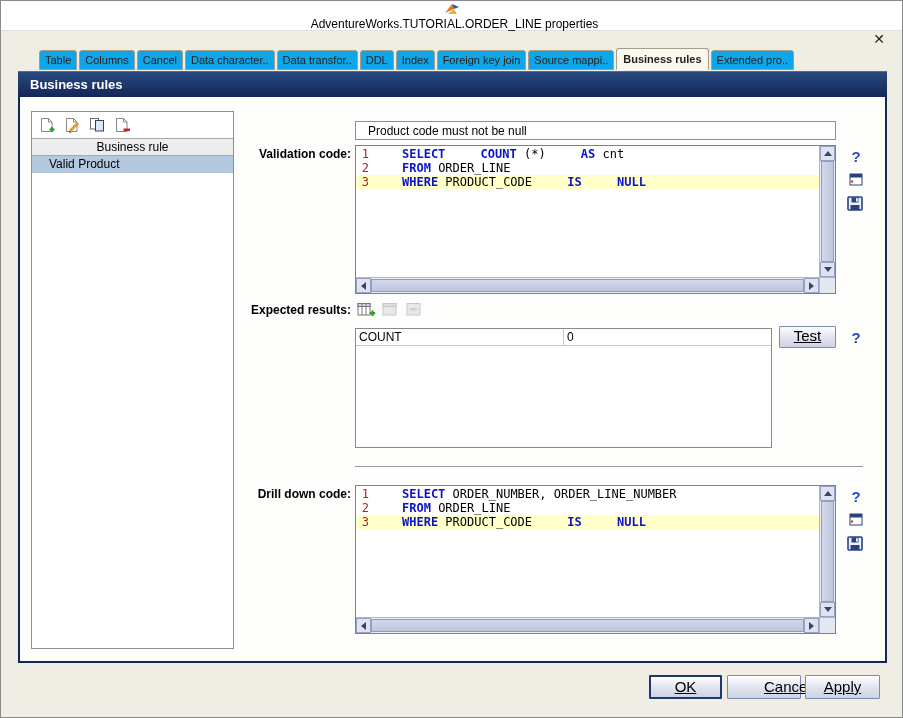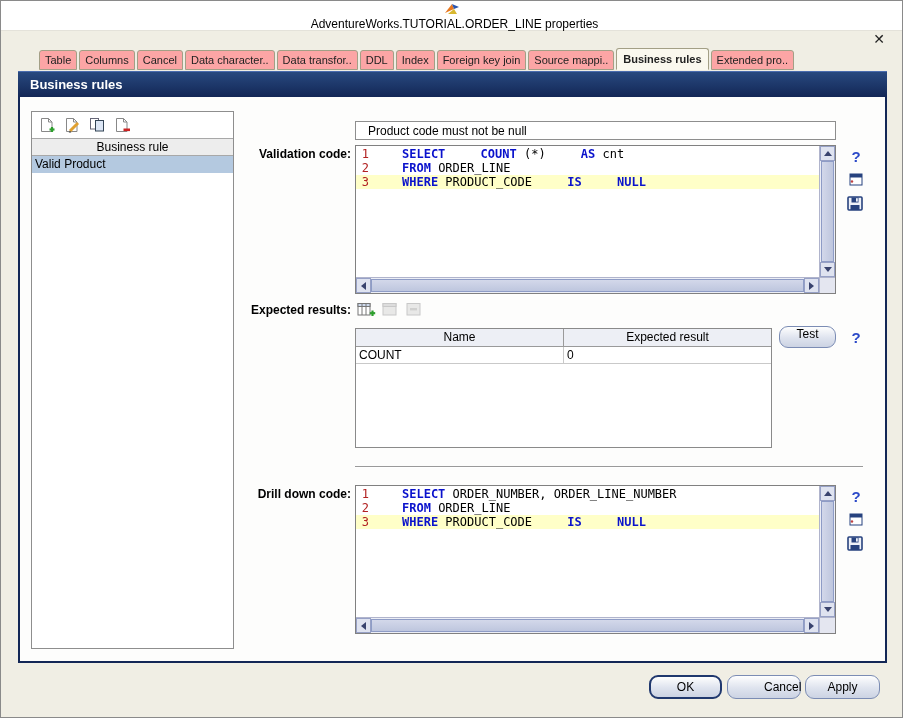--- a/index.html
+++ b/index.html
@@ -12,21 +12,21 @@
   
   .titlebar { position:absolute; left:0; top:0; width:100%; height:30px; background:#ffffff;
               display:flex; align-items:center; padding:0 6px; border-bottom:1px solid #e4e2da;flex-direction:column; }
   .app-icon { width:18px; height:16px; display:inline-flex; }
   .title { font-size:12px; color:#000; margin-left:6px; }
   .close { margin-left:auto; width:34px; text-align:center; font-size:14px; color:#222; cursor:default; }
 
   
   .tabbar { position:absolute; left:38px; top:47px; right:14px; height:22px;
             display:flex; gap:2px; align-items:flex-end; overflow:hidden; }
-  .tab { font-size:11px; color:#222; background:#fca5a5; border:1px solid #a39f86;
+  .tab { font-size:11px; color:#222; background:#0ea5e9; border:1px solid #a39f86;
          border-radius:3px 3px 0 0; padding:3px 5px; white-space:nowrap; }
   .tab.selected { background:#faf8ee; font-weight:bold; padding:4px 6px; border-bottom-color:#faf8ee; }
 
   
   .band { position:absolute; left:17px; top:70px; width:869px; height:26px;
           background:linear-gradient(180deg,#28497f,#132756);
           border-top:1px solid #4a6cae;
           color:#fff; font-weight:bold; font-size:13px; line-height:25px; padding-left:12px; }
 
   
@@ -34,21 +34,21 @@
              background:#fdfdfc; border-left:2px solid #132756; border-right:2px solid #132756;
              border-bottom:2px solid #132756; }
 
   
   .left-panel { position:absolute; left:11px; top:14px; width:203px; height:538px;
                 border:1px solid #8e8e8e; background:#fff; }
   .lp-toolbar { height:26px; display:flex; align-items:center; gap:8px; padding:3px 7px; }
   .icon-btn { display:inline-flex; cursor:default; }
   .lp-header { height:18px; background:#ededed; border-top:1px solid #a8a8a8; border-bottom:1px solid #a8a8a8;
                font-size:12px; text-align:center; line-height:17px; color:#000; }
-  .lp-row { height:17px; font-size:12px; line-height:16px; padding-left:3px; color:#000; }
+  .lp-row { height:17px; font-size:12px; line-height:16px; padding-left:17px; color:#000; }
   .lp-row.selected { background:#b4c9e0; }
 
   
   .flabel { position:absolute; left:121px; width:210px; text-align:right;
             font-weight:bold; font-size:12px; color:#000; }
   .text-field { position:absolute; left:335px; width:481px; height:19px;
                 border:1px solid #8e8e8e; background:#fff; font-family:"Liberation Sans",sans-serif;
                 font-size:12px; padding:0 12px; color:#000; }
 
   
@@ -96,22 +96,22 @@
   .res-header .cell:last-child { border-right:none; }
   .res-row { display:flex; height:17px; border-bottom:1px solid #c9c9c9; }
   .res-row .cell { flex:1; font-size:12px; line-height:16px; padding-left:3px; border-right:1px solid #c9c9c9; }
   .res-row .cell:last-child { border-right:none; }
 
   .separator { position:absolute; left:335px; top:369px; width:508px; height:2px;
                border-top:1px solid #9a9a9a; border-bottom:1px solid #ffffff; }
 
   
   .btn { background:linear-gradient(180deg,#fefefe,#dee3ee 55%,#ccd3e3);
-         border:1px solid #7b8cb4; border-radius:9px; font-family:"Liberation Sans",sans-serif;
-         font-size:12px; color:#000; text-align:center; cursor:default; }
+         border:1px solid #7b8cb4; border-radius:1px; font-family:"Liberation Sans",sans-serif;
+         font-size:15px; color:#000; text-align:center; cursor:default;text-decoration:underline; }
   .btn-test { position:absolute; left:759px; top:229px; width:57px; height:22px; }
   .dlg-btn { position:absolute; top:674px; height:24px; }
   .btn-ok     { left:648px; width:73px; border:2px solid #20386e; font-weight:normal; }
   .btn-cancel { left:726px; width:74px; }
   .btn-apply  { left:804px; width:75px; }
 </style>
 </head>
 <body>
 
 <div id="window">
@@ -256,24 +256,20 @@
       </svg>
     </span>
     <span class="er-toolbar-icon" style="left:385px; opacity:.45;">
       <svg width="19" height="15" viewBox="0 0 19 15">
         <rect x="2" y="1.5" width="13" height="11.5" fill="#cfcfcf" stroke="#8a8a8a"></rect>
         <rect x="5" y="6" width="7" height="2.4" fill="#9a9a9a"></rect>
       </svg>
     </span>
 
     <div class="res-table">
-      <div class="res-header">
-          <div class="cell">Name</div>
-          <div class="cell">Expected result</div>
-        </div>
       <div>
           <div class="res-row">
             <div class="cell">COUNT</div>
             <div class="cell">0</div>
           </div>
         </div>
     </div>
 
     <div class="btn btn-test">Test</div>
     <div class="help-q" style="left:826px; top:232px;">?</div>

